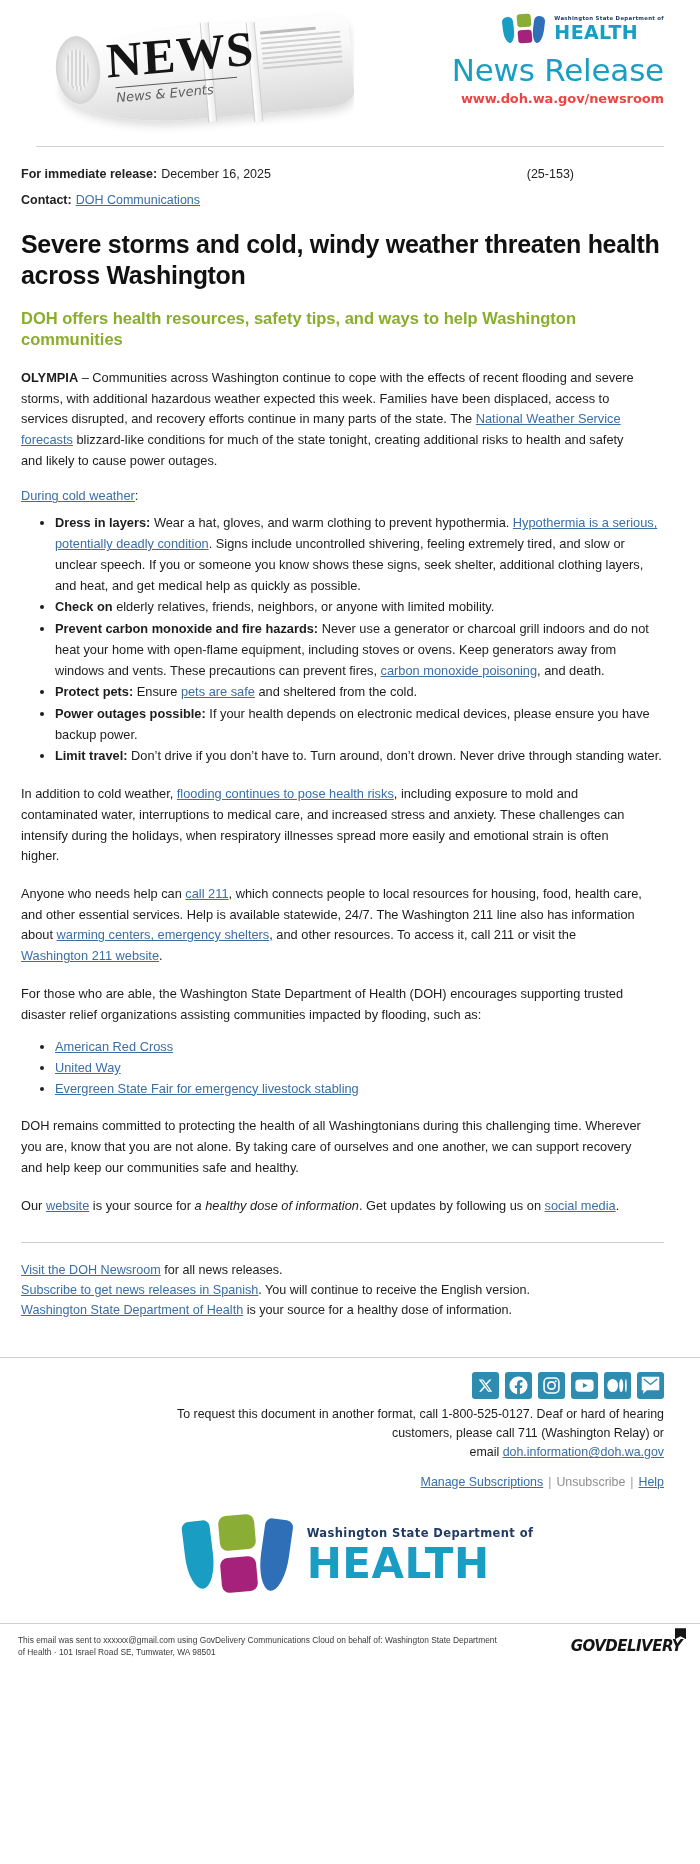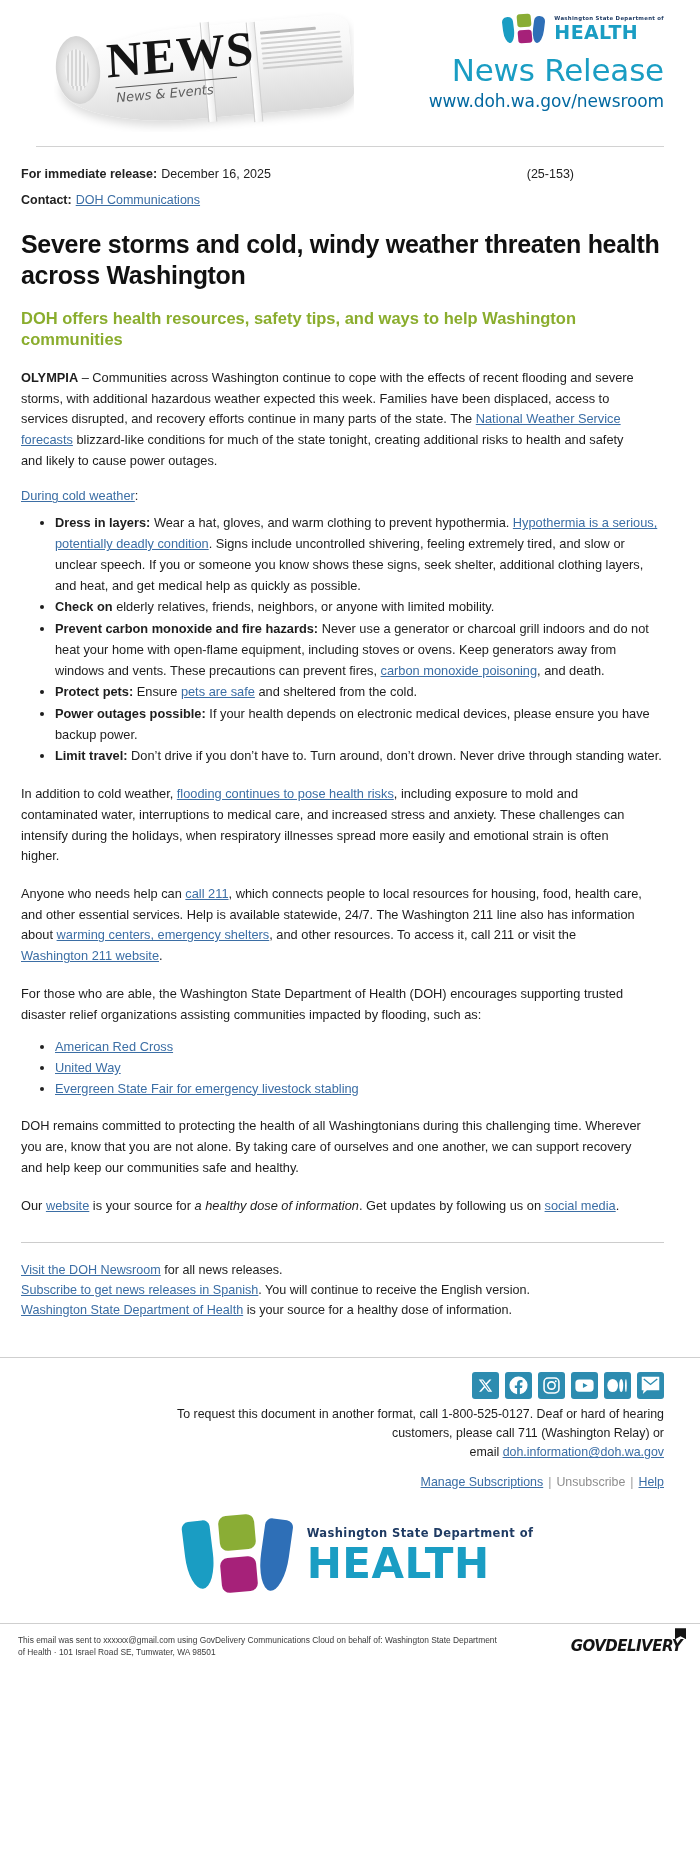--- a/index.html
+++ b/index.html
@@ -165,23 +165,23 @@
   .news-release-title {
     font-family: "DejaVu Sans", sans-serif;
     font-size: 31px;
     color: #1a9dc3;
     margin: 10px 0 4px 0;
     letter-spacing: -0.2px;
     line-height: 1.05;
   }
   .news-release-url {
     font-family: "DejaVu Sans", sans-serif;
-    font-size: 17px;
-    font-weight: normal;
-    color: #0369a1;
+    font-size: 13px;
+    font-weight: bold;
+    color: #ef4444;
     letter-spacing: -0.1px;
   }
 
   
   .hr-top { border:0; border-top:1px solid #d2d2d2; margin: 6px 36px 0 36px; }
 
   
   .content { padding: 14px 36px 10px 21px; }
 
   .meta-row {

